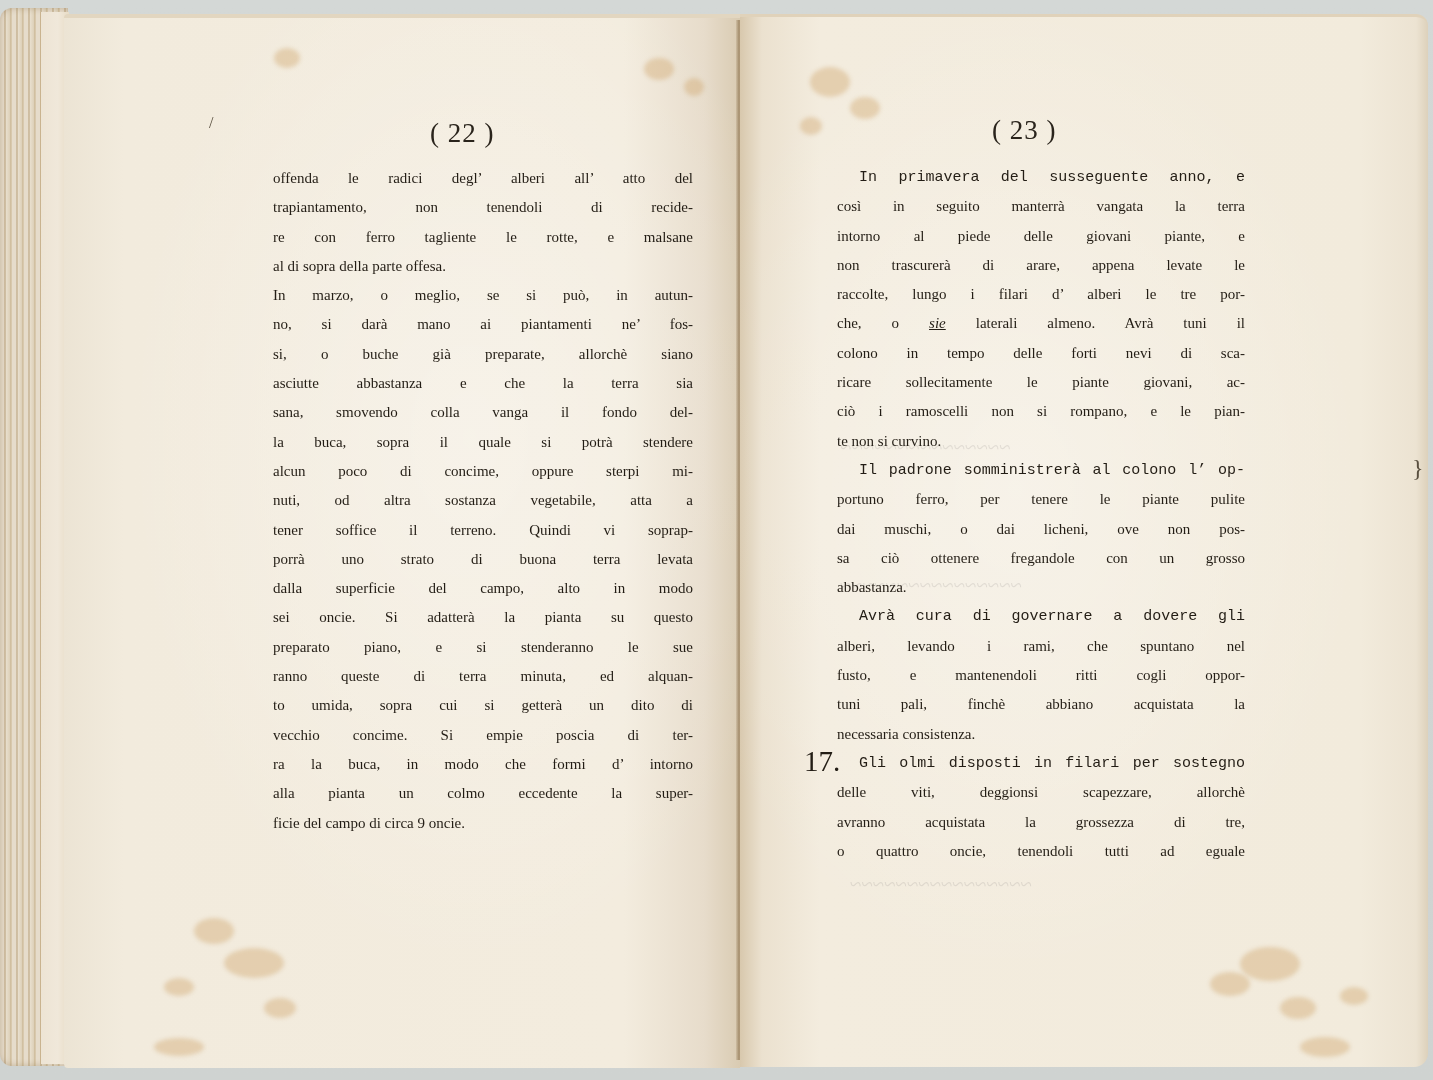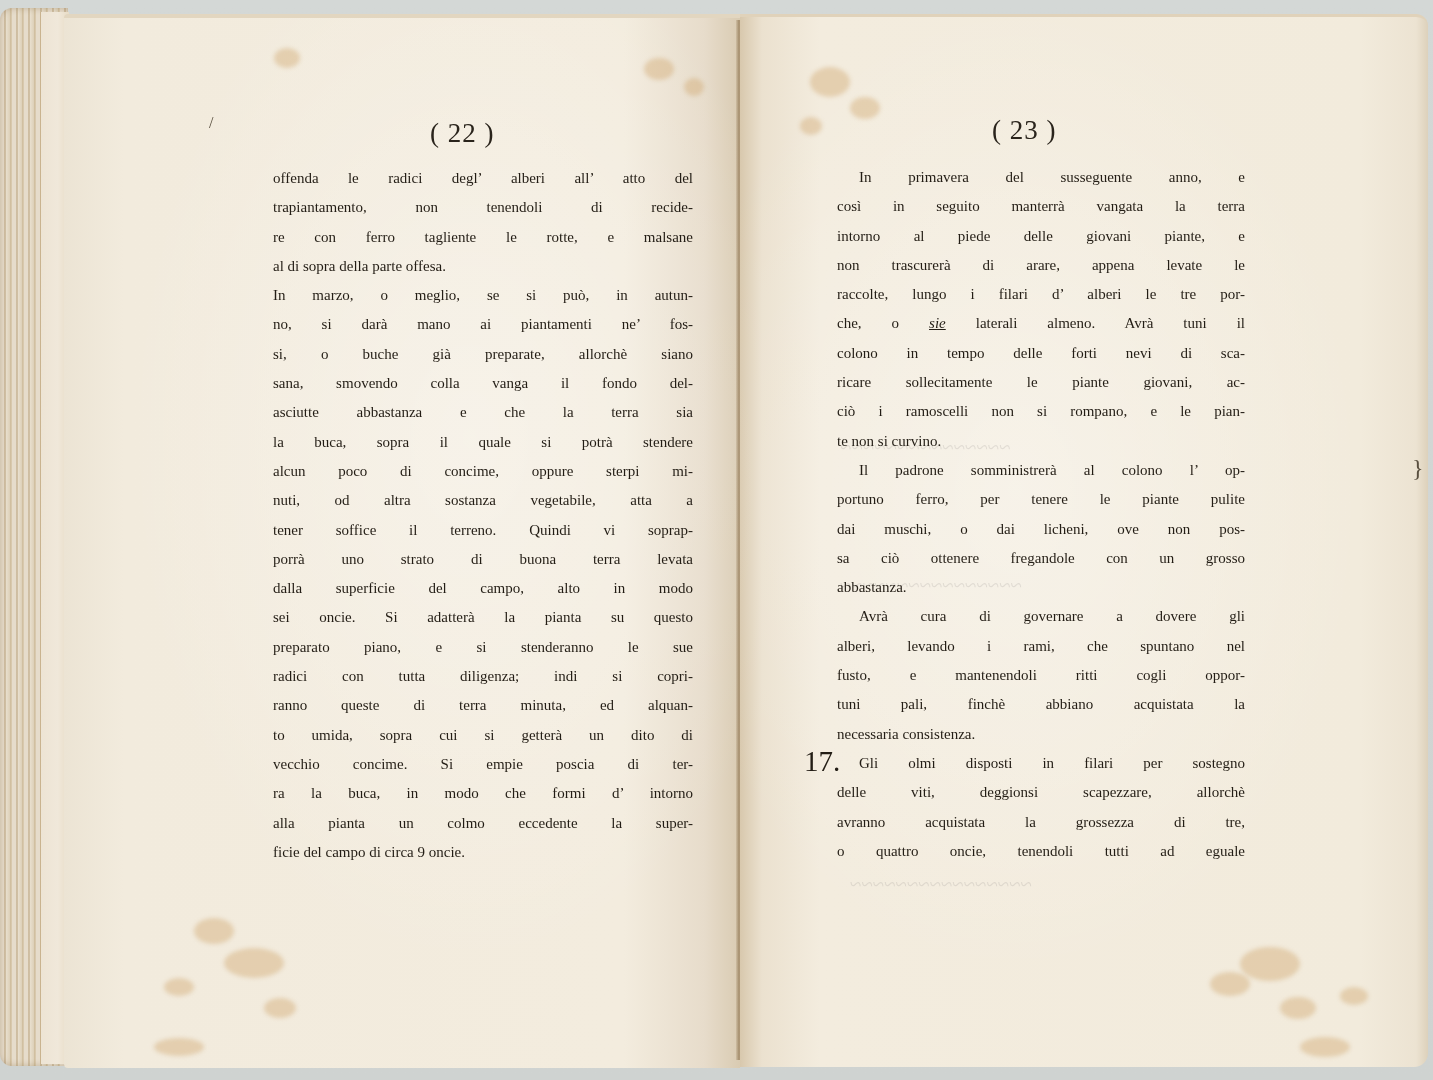--- a/index.html
+++ b/index.html
@@ -87,21 +87,21 @@
     font-size: 15px;
     line-height: 29.3px;
   }
   .text-line {
     display: block;
     white-space: nowrap;
     text-align: justify;
     text-align-last: justify;
   }
   .text-line.last { text-align-last: left; }
-  .text-line.indent { padding-left: 22px; }
+  .text-line.indent { padding-left: 22px; font-family: Liberation Mono, monospace; }
   .ital { font-style: italic; text-decoration: underline; }
   .section-number {
     position: absolute;
     color: #231d15;
     font-size: 29px;
   }
   .pencil-mark {
     position: absolute;
     color: #5a5040;
     font-size: 16px;
@@ -138,31 +138,30 @@
     <div class="page-number" style="left:366px;top:100px;text-align:right;">( 22 )</div>
 
     <div class="text-block" style="left:209px;top:146px;width:420px;">
       <span class="text-line">offenda le radici degl’ alberi all’ atto del</span>
       <span class="text-line">trapiantamento, non tenendoli di recide-</span>
       <span class="text-line">re con ferro tagliente le rotte, e malsane</span>
       <span class="text-line last">al di sopra della parte offesa.</span>
       <span class="text-line">In marzo, o meglio, se si può, in autun-</span>
       <span class="text-line">no, si darà mano ai piantamenti ne’ fos-</span>
       <span class="text-line">si, o buche già preparate, allorchè siano</span>
+      <span class="text-line">asciutte abbastanza e che la terra sia</span>
       <span class="text-line">sana, smovendo colla vanga il fondo del-</span>
-      <span class="text-line">asciutte abbastanza e che la terra sia</span>
       <span class="text-line">la buca, sopra il quale si potrà stendere</span>
       <span class="text-line">alcun poco di concime, oppure sterpi mi-</span>
       <span class="text-line">nuti, od altra sostanza vegetabile, atta a</span>
       <span class="text-line">tener soffice il terreno. Quindi vi soprap-</span>
       <span class="text-line">porrà uno strato di buona terra levata</span>
       <span class="text-line">dalla superficie del campo, alto in modo</span>
       <span class="text-line">sei oncie. Si adatterà la pianta su questo</span>
       <span class="text-line">preparato piano, e si stenderanno le sue</span>
-      <span class="text-line">radici con tutta diligenza; indi si copri-</span>
       <span class="text-line">ranno queste di terra minuta, ed alquan-</span>
       <span class="text-line">to umida, sopra cui si getterà un dito di</span>
       <span class="text-line">vecchio concime. Si empie poscia di ter-</span>
       <span class="text-line">ra la buca, in modo che formi d’ intorno</span>
       <span class="text-line">alla pianta un colmo eccedente la super-</span>
       <span class="text-line last">ficie del campo di circa 9 oncie.</span>
     </div>
   </div>
 
   <div class="gutter"></div>

